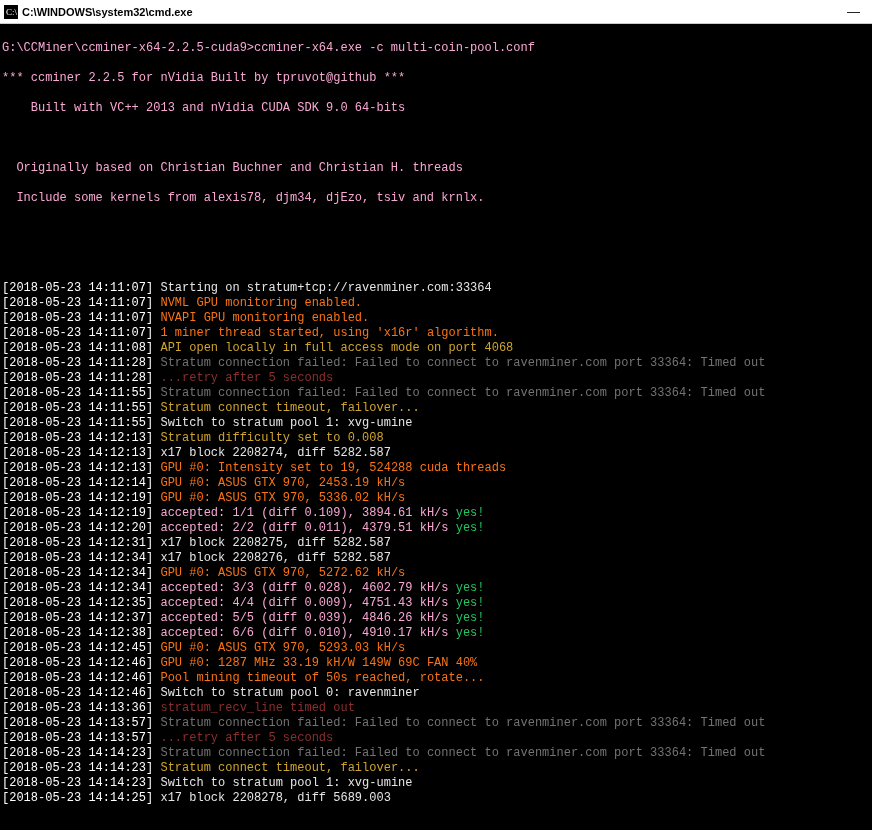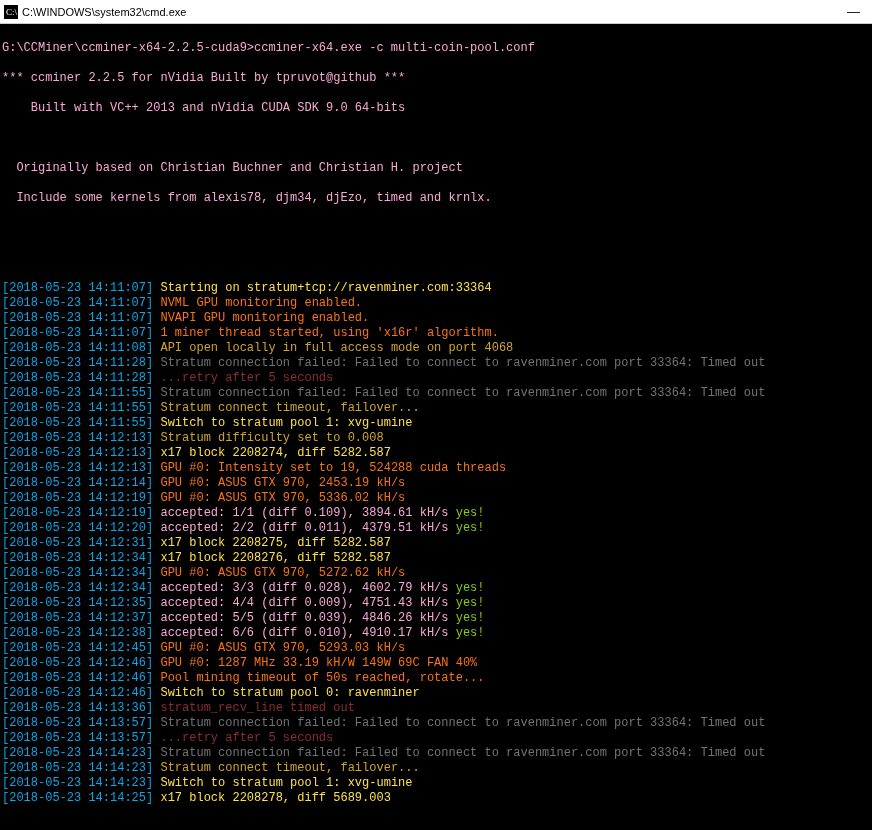--- a/index.html
+++ b/index.html
@@ -24,39 +24,39 @@
       border-bottom: 1px solid #ccc;
     }
     .titlebar .icon {
       width: 14px;
       height: 14px;
       margin-right: 4px;
       display: inline-flex;
       align-items: center;
       justify-content: center;
     }
-    .titlebar .title { flex: 1; }
+    .titlebar .title { flex: 1; font-weight: bold; }
     .titlebar .btns { display: flex; gap: 12px; padding-right: 8px; font-size: 13px; }
     .titlebar .btns span { cursor: pointer; }
     .terminal {
       background: #000;
       padding: 2px 2px;
       line-height: 15px;
       white-space: pre;
       font-size: 12px;
     }
     .line { display: block; white-space: pre; }
     .white { color: #f9a8d4; }
     .gray { color: #f97316; }
-    .cyan { color: #fde047; }
+    .cyan { color: #e5e5e5; }
     .yellow { color: #cfa52e; }
     .red { color: #737373; }
     .darkred { color: #8b2e2e; }
-    .green { color: #84cc16; }
-    .ts { color: #0ea5e9; }
+    .green { color: #22c55e; }
+    .ts { color: #ffffff; }
   </style>
 </head>
 <body>
 
 <div class="titlebar">
   <span class="icon">
     <svg width="14" height="14" viewBox="0 0 14 14">
         <rect x="0" y="0" width="14" height="14" fill="#000"></rect>
         <text x="2" y="10" font-size="9" fill="#fff" font-family="Consolas">C:\</text>
       </svg>
@@ -65,18 +65,18 @@
   <span class="btns">
     <span>—</span>
   </span>
 </div>
 
 <div class="terminal">
 <span class="line white">G:\CCMiner\ccminer-x64-2.2.5-cuda9&gt;ccminer-x64.exe -c multi-coin-pool.conf</span>
 <span class="line white">*** ccminer 2.2.5 for nVidia Built by tpruvot@github ***</span>
 <span class="line white">    Built with VC++ 2013 and nVidia CUDA SDK 9.0 64-bits</span>
 <span class="line"> </span>
-<span class="line white">  Originally based on Christian Buchner and Christian H. project</span>
-<span class="line white">  Include some kernels from alexis78, djm34, djEzo, timed and krnlx.</span>
+<span class="line white">  Originally based on Christian Buchner and Christian H. threads</span>
+<span class="line white">  Include some kernels from alexis78, djm34, djEzo, tsiv and krnlx.</span>
 <span class="line"> </span>
 <span class="line"> </span>
 <div id="log-lines"><span class="line"><span class="ts">[2018-05-23 14:11:07]</span> <span class="cyan">Starting on stratum+tcp://ravenminer.com:33364</span></span><span class="line"><span class="ts">[2018-05-23 14:11:07]</span> <span class="gray">NVML GPU monitoring enabled.</span></span><span class="line"><span class="ts">[2018-05-23 14:11:07]</span> <span class="gray">NVAPI GPU monitoring enabled.</span></span><span class="line"><span class="ts">[2018-05-23 14:11:07]</span> <span class="gray">1 miner thread started, using 'x16r' algorithm.</span></span><span class="line"><span class="ts">[2018-05-23 14:11:08]</span> <span class="yellow">API open locally in full access mode on port 4068</span></span><span class="line"><span class="ts">[2018-05-23 14:11:28]</span> <span class="red">Stratum connection failed: Failed to connect to ravenminer.com port 33364: Timed out</span></span><span class="line"><span class="ts">[2018-05-23 14:11:28]</span> <span class="darkred">...retry after 5 seconds</span></span><span class="line"><span class="ts">[2018-05-23 14:11:55]</span> <span class="red">Stratum connection failed: Failed to connect to ravenminer.com port 33364: Timed out</span></span><span class="line"><span class="ts">[2018-05-23 14:11:55]</span> <span class="yellow">Stratum connect timeout, failover...</span></span><span class="line"><span class="ts">[2018-05-23 14:11:55]</span> <span class="cyan">Switch to stratum pool 1: xvg-umine</span></span><span class="line"><span class="ts">[2018-05-23 14:12:13]</span> <span class="yellow">Stratum difficulty set to 0.008</span></span><span class="line"><span class="ts">[2018-05-23 14:12:13]</span> <span class="cyan">x17 block 2208274, diff 5282.587</span></span><span class="line"><span class="ts">[2018-05-23 14:12:13]</span> <span class="gray">GPU #0: Intensity set to 19, 524288 cuda threads</span></span><span class="line"><span class="ts">[2018-05-23 14:12:14]</span> <span class="gray">GPU #0: ASUS GTX 970, 2453.19 kH/s</span></span><span class="line"><span class="ts">[2018-05-23 14:12:19]</span> <span class="gray">GPU #0: ASUS GTX 970, 5336.02 kH/s</span></span><span class="line"><span class="ts">[2018-05-23 14:12:19]</span> <span class="white">accepted: 1/1 (diff 0.109), 3894.61 kH/s</span> <span class="green">yes!</span></span><span class="line"><span class="ts">[2018-05-23 14:12:20]</span> <span class="white">accepted: 2/2 (diff 0.011), 4379.51 kH/s</span> <span class="green">yes!</span></span><span class="line"><span class="ts">[2018-05-23 14:12:31]</span> <span class="cyan">x17 block 2208275, diff 5282.587</span></span><span class="line"><span class="ts">[2018-05-23 14:12:34]</span> <span class="cyan">x17 block 2208276, diff 5282.587</span></span><span class="line"><span class="ts">[2018-05-23 14:12:34]</span> <span class="gray">GPU #0: ASUS GTX 970, 5272.62 kH/s</span></span><span class="line"><span class="ts">[2018-05-23 14:12:34]</span> <span class="white">accepted: 3/3 (diff 0.028), 4602.79 kH/s</span> <span class="green">yes!</span></span><span class="line"><span class="ts">[2018-05-23 14:12:35]</span> <span class="white">accepted: 4/4 (diff 0.009), 4751.43 kH/s</span> <span class="green">yes!</span></span><span class="line"><span class="ts">[2018-05-23 14:12:37]</span> <span class="white">accepted: 5/5 (diff 0.039), 4846.26 kH/s</span> <span class="green">yes!</span></span><span class="line"><span class="ts">[2018-05-23 14:12:38]</span> <span class="white">accepted: 6/6 (diff 0.010), 4910.17 kH/s</span> <span class="green">yes!</span></span><span class="line"><span class="ts">[2018-05-23 14:12:45]</span> <span class="gray">GPU #0: ASUS GTX 970, 5293.03 kH/s</span></span><span class="line"><span class="ts">[2018-05-23 14:12:46]</span> <span class="gray">GPU #0: 1287 MHz 33.19 kH/W 149W 69C FAN 40%</span></span><span class="line"><span class="ts">[2018-05-23 14:12:46]</span> <span class="gray">Pool mining timeout of 50s reached, rotate...</span></span><span class="line"><span class="ts">[2018-05-23 14:12:46]</span> <span class="cyan">Switch to stratum pool 0: ravenminer</span></span><span class="line"><span class="ts">[2018-05-23 14:13:36]</span> <span class="darkred">stratum_recv_line timed out</span></span><span class="line"><span class="ts">[2018-05-23 14:13:57]</span> <span class="red">Stratum connection failed: Failed to connect to ravenminer.com port 33364: Timed out</span></span><span class="line"><span class="ts">[2018-05-23 14:13:57]</span> <span class="darkred">...retry after 5 seconds</span></span><span class="line"><span class="ts">[2018-05-23 14:14:23]</span> <span class="red">Stratum connection failed: Failed to connect to ravenminer.com port 33364: Timed out</span></span><span class="line"><span class="ts">[2018-05-23 14:14:23]</span> <span class="yellow">Stratum connect timeout, failover...</span></span><span class="line"><span class="ts">[2018-05-23 14:14:23]</span> <span class="cyan">Switch to stratum pool 1: xvg-umine</span></span><span class="line"><span class="ts">[2018-05-23 14:14:25]</span> <span class="cyan">x17 block 2208278, diff 5689.003</span></span></div>
 </div>
 
 </body></html>

